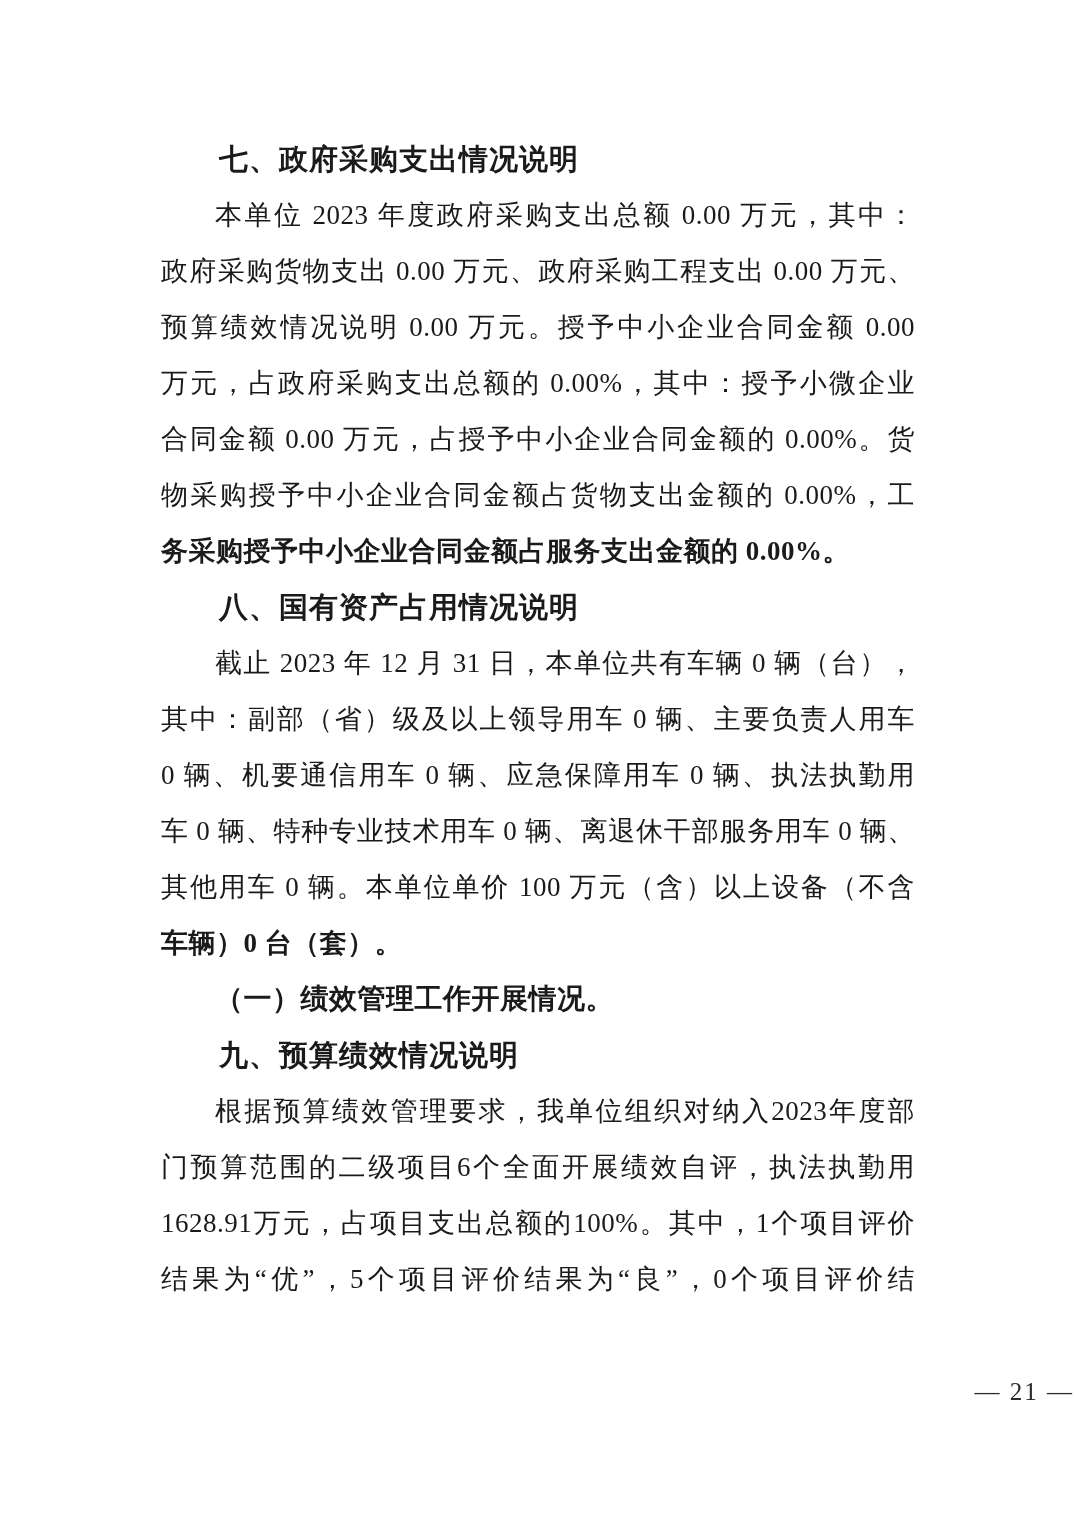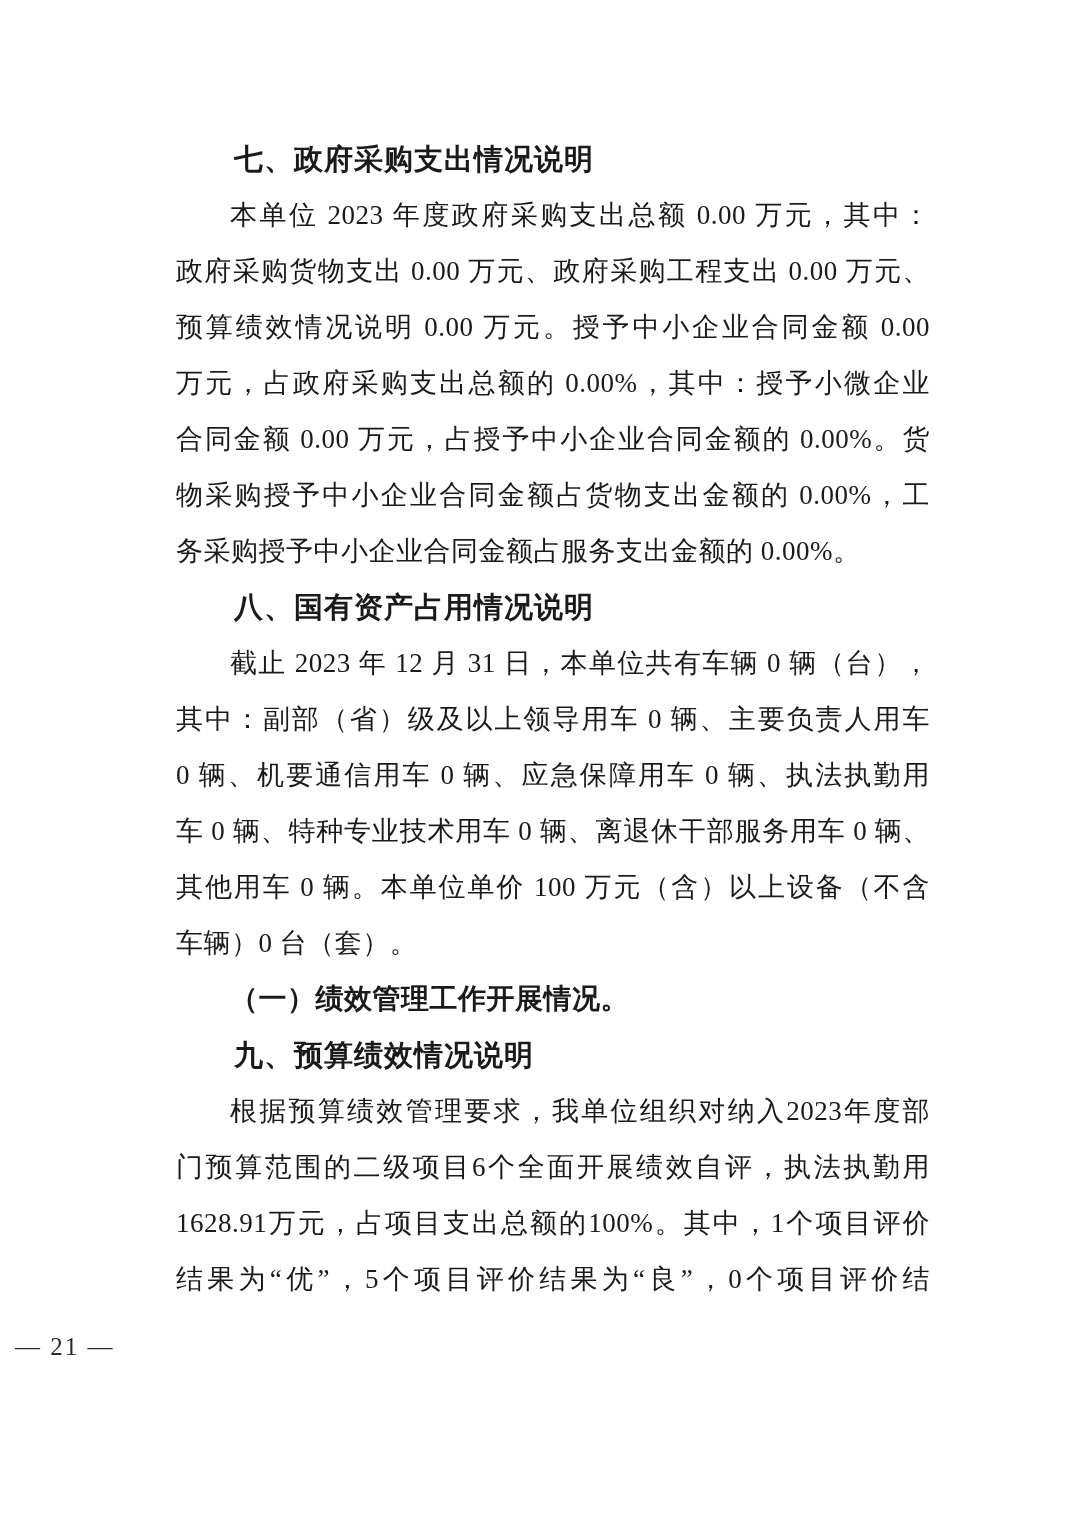--- a/index.html
+++ b/index.html
@@ -5,21 +5,20 @@
   * { margin: 0; padding: 0; box-sizing: border-box; }
   html, body { background: #e9e9e9; }
   .page {
     position: relative;
     width: 1074px;
     height: 1520px;
     margin: 0 auto;
     background: #ffffff;
     color: #1a1a1a;
     overflow: hidden;
-    padding-left: 15px;
   }
   .content {
     padding-top: 131px;
     margin-left: 161px;
     width: 754px;
   }
   .line {
     height: 56px;
     line-height: 56px;
     font-family: "Liberation Serif", "DejaVu Serif", serif;
@@ -27,43 +26,44 @@
     letter-spacing: 0.5px;
     white-space: normal;
   }
   .jl {             
     text-align: justify;
     text-align-last: justify;
   }
   .left {           
     text-align: right;
     text-align-last: left;
+    font-weight: bold;
   }
   .indent { text-indent: 54px; }     
   .h {               
     font-family: "Liberation Sans", "DejaVu Sans", sans-serif;
     font-weight: bold;
     font-size: 29px;
     letter-spacing: 1px;
     text-indent: 58px;
     text-align: left;
     text-align-last: left;
   }
   .hb {              
     font-weight: bold;
     font-size: 28px;
     text-indent: 54px;
     text-align: left;
     text-align-last: left;
   }
   .footer {
-    margin-top: 20px;
+    margin-top: 65px;
     height: 40px;
     line-height: 40px;
-    text-align: left;
+    text-align: right;
     font-family: "Liberation Serif", "DejaVu Serif", serif;
     font-size: 25px;
     letter-spacing: 2px;
     color: #2a2a2a;
   }
 </style>
 </head>
 <body>
 
 <div class="page">

